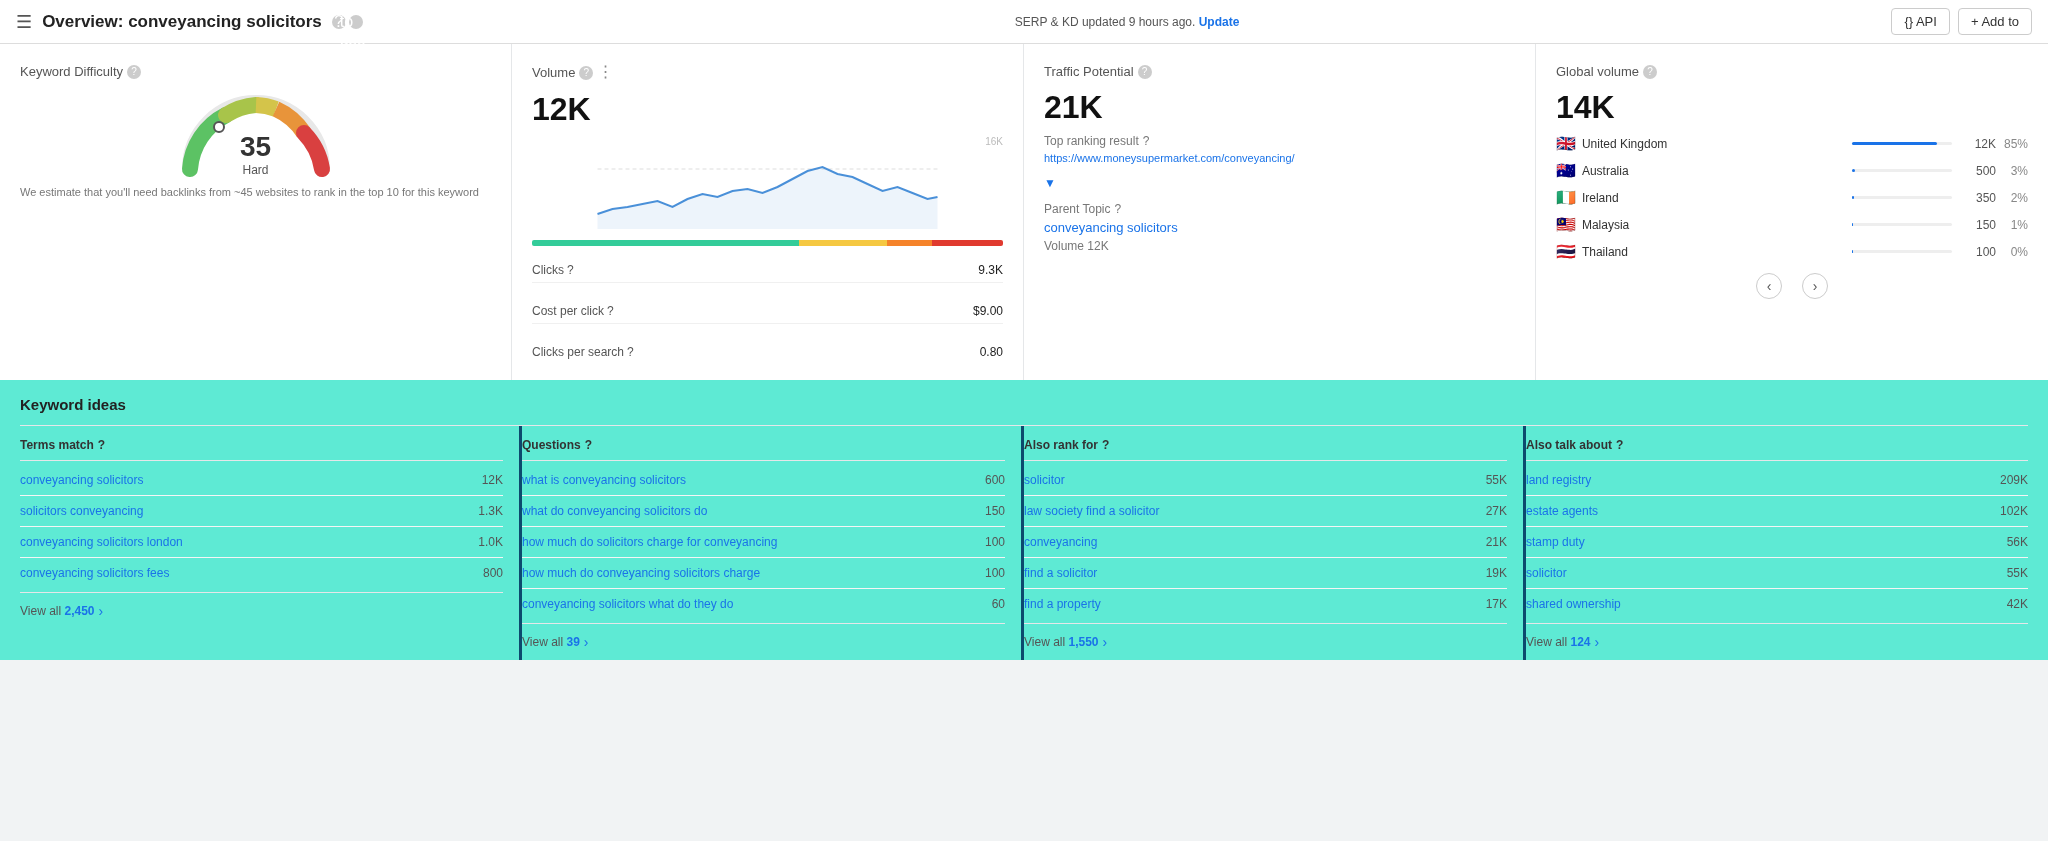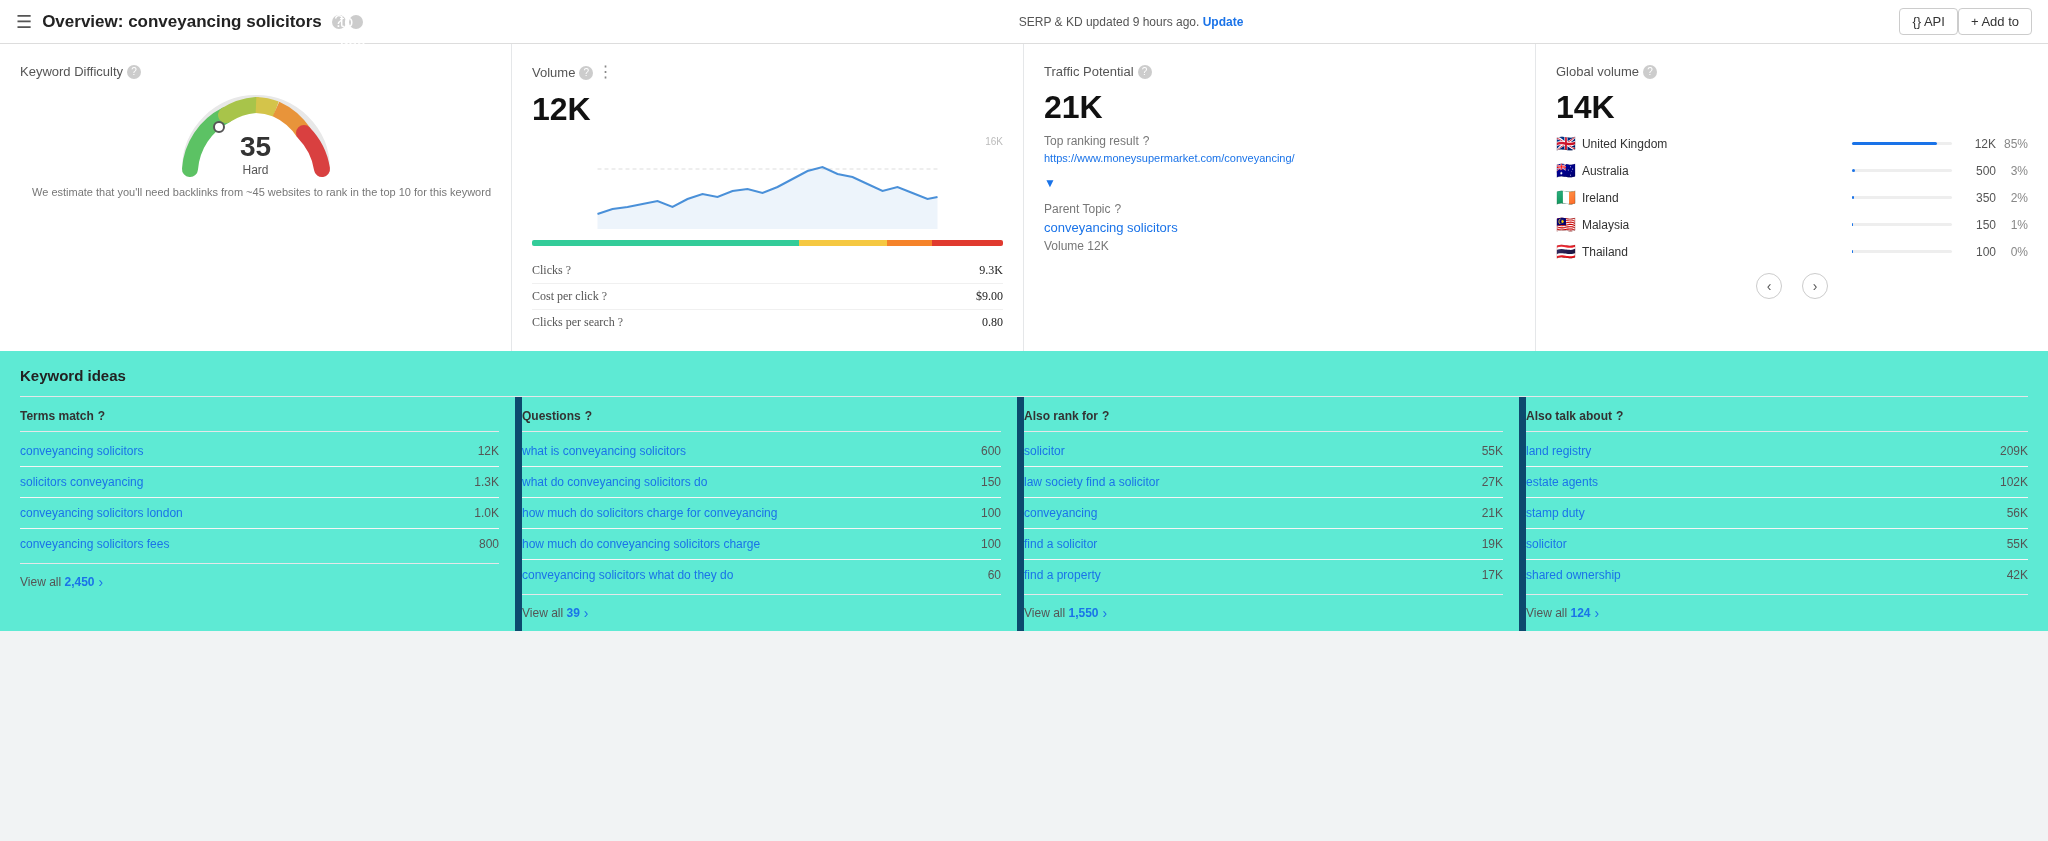--- a/index.html
+++ b/index.html
@@ -10,21 +10,21 @@
       display: flex; align-items: center; background: #fff;
       border-bottom: 1px solid #ddd; padding: 0 16px; height: 44px;
     }
     .topbar-menu { font-size: 18px; cursor: pointer; margin-right: 10px; color: #555; }
     .topbar-title { font-size: 17px; font-weight: 600; color: #222; margin-right: 10px; }
     .topbar-howto { color: #888; font-size: 12px; display: flex; align-items: center; gap: 3px; }
     .topbar-howto span { width: 14px; height: 14px; border-radius: 50%; background: #ccc; color: #fff; font-size: 16px; display: inline-flex; align-items: center; justify-content: center; }
     .topbar-center { flex: 1; display: flex; justify-content: center; }
     .topbar-update { font-size: 12px; color: #555; }
     .topbar-update a { color: #1a73e8; text-decoration: none; font-weight: 600; }
-    .topbar-right { display: flex; align-items: flex-end; }
+    .topbar-right { display: flex; gap: 8px; align-items: flex-end; }
     .btn-api { border: 1px solid #ccc; background: #fff; padding: 5px 12px; border-radius: 4px; font-size: 13px; cursor: pointer; color: #333; display: flex; align-items: center; gap: 4px; }
     .btn-addto { border: 1px solid #ccc; background: #fff; padding: 5px 12px; border-radius: 4px; font-size: 13px; cursor: pointer; color: #333; display: flex; align-items: center; gap: 4px; }
 
     
     .panels-row {
       display: grid; grid-template-columns: 1fr 1fr 1fr 1fr;
       gap: 0; background: #7f1d1d; margin-bottom: 0;
     }
     .panel {
       background: #fff; padding: 20px 20px 16px 20px;
@@ -35,34 +35,34 @@
     .panel-title .qmark { width: 14px; height: 14px; border-radius: 50%; background: #ccc; color: #fff; font-size: 10px; display: inline-flex; align-items: center; justify-content: center; }
     .panel-value { font-size: 32px; font-weight: 700; color: #111; margin-bottom: 8px; }
 
     
     .kd-panel { position: relative; }
     .gauge-container { display: flex; justify-content: center; margin: 10px 0 6px; position: relative; }
     .gauge-svg { width: 160px; height: 90px; }
     .gauge-text { position: absolute; bottom: 2px; left: 50%; transform: translateX(-50%); text-align: center; }
     .gauge-number { font-size: 28px; font-weight: 700; }
     .gauge-label { font-size: 12px; color: #555; }
-    .kd-description { font-size: 11px; color: #777; text-align: right; margin-top: 6px; line-height: 1.4; }
+    .kd-description { font-size: 11px; color: #777; text-align: left; margin-top: 6px; line-height: 1.4; }
 
     
     .volume-panel {}
     .volume-menu { float: right; color: #888; cursor: pointer; font-size: 16px; margin-top: -2px; }
     .chart-area { margin: 8px 0; position: relative; }
     .chart-label-top { font-size: 10px; color: #bbb; text-align: right; margin-bottom: 2px; }
     .sparkline { width: 100%; height: 80px; }
     .volume-bars { display: flex; height: 6px; margin: 8px 0 12px; border-radius: 2px; overflow: hidden; }
     .vbar-green { background: #3c9; flex: 3; }
     .vbar-yellow { background: #f5c842; flex: 1; }
     .vbar-orange { background: #f5832a; flex: 0.5; }
     .vbar-red { background: #e03a2f; flex: 0.8; }
-    .volume-stats { display: flex; flex-direction: column; gap: 0; font-family: Liberation Serif, serif; }
+    .volume-stats { display: flex; flex-direction: column; gap: 16px; }
     .stat-row { display: flex; justify-content: space-between; padding: 5px 0; border-bottom: 1px solid #f0f0f0; font-size: 12px; }
     .stat-row:last-child { border-bottom: none; }
     .stat-label { color: #555; display: flex; align-items: center; gap: 3px; }
     .stat-value { font-weight: 500; color: #222; }
 
     
     .tp-panel {}
     .tp-rank-label { font-size: 12px; color: #777; margin-bottom: 4px; display: flex; align-items: center; gap: 4px; }
     .tp-url { color: #1a73e8; font-size: 11px; text-decoration: none; display: block; margin-bottom: 12px; }
     .tp-dropdown { color: #1a73e8; font-size: 12px; margin-top: 2px; }
@@ -83,21 +83,21 @@
     .gv-nav { display: flex; justify-content: center; gap: 20px; margin-top: 12px; }
     .gv-nav-btn { background: none; border: 1px solid #ccc; border-radius: 50%; width: 26px; height: 26px; cursor: pointer; font-size: 14px; display: flex; align-items: center; justify-content: center; color: #555; }
 
     
     .bottom-section { background: #5eead4; padding: 16px 20px 0; }
     .section-title { font-size: 15px; font-weight: 600; color: #222; margin-bottom: 12px; }
     .keyword-ideas-grid {
       display: grid; grid-template-columns: 1fr 1fr 1fr 1fr;
       gap: 0; border-top: 1px solid #e5e7e9;
     }
-    .ki-col { padding: 12px 16px 0 0; border-right: 7px solid #0c4a6e; }
+    .ki-col { padding: 12px 16px 0 0; border-right: 3px solid #0c4a6e; }
     .ki-col:last-child { border-right: none; padding-right: 0; }
     .ki-col-header { font-size: 12px; font-weight: 600; color: #333; padding-bottom: 8px; border-bottom: 1px solid #e5e7e9; display: flex; align-items: center; gap: 4px; margin-bottom: 4px; }
     .ki-row { display: flex; justify-content: space-between; align-items: center; padding: 8px 0; border-bottom: 1px solid #f5f5f5; }
     .ki-row:last-of-type { border-bottom: none; }
     .ki-link { color: #1a73e8; font-size: 12px; text-decoration: none; }
     .ki-vol { font-size: 12px; color: #555; white-space: nowrap; }
     .view-all { display: flex; align-items: center; gap: 4px; padding: 10px 0; font-size: 12px; color: #555; cursor: pointer; text-decoration: none; border-top: 1px solid #e5e7e9; margin-top: 4px; }
     .view-all-num { color: #1a73e8; font-weight: 600; }
     .view-all-arrow { color: #1a73e8; font-size: 14px; }
   </style>

